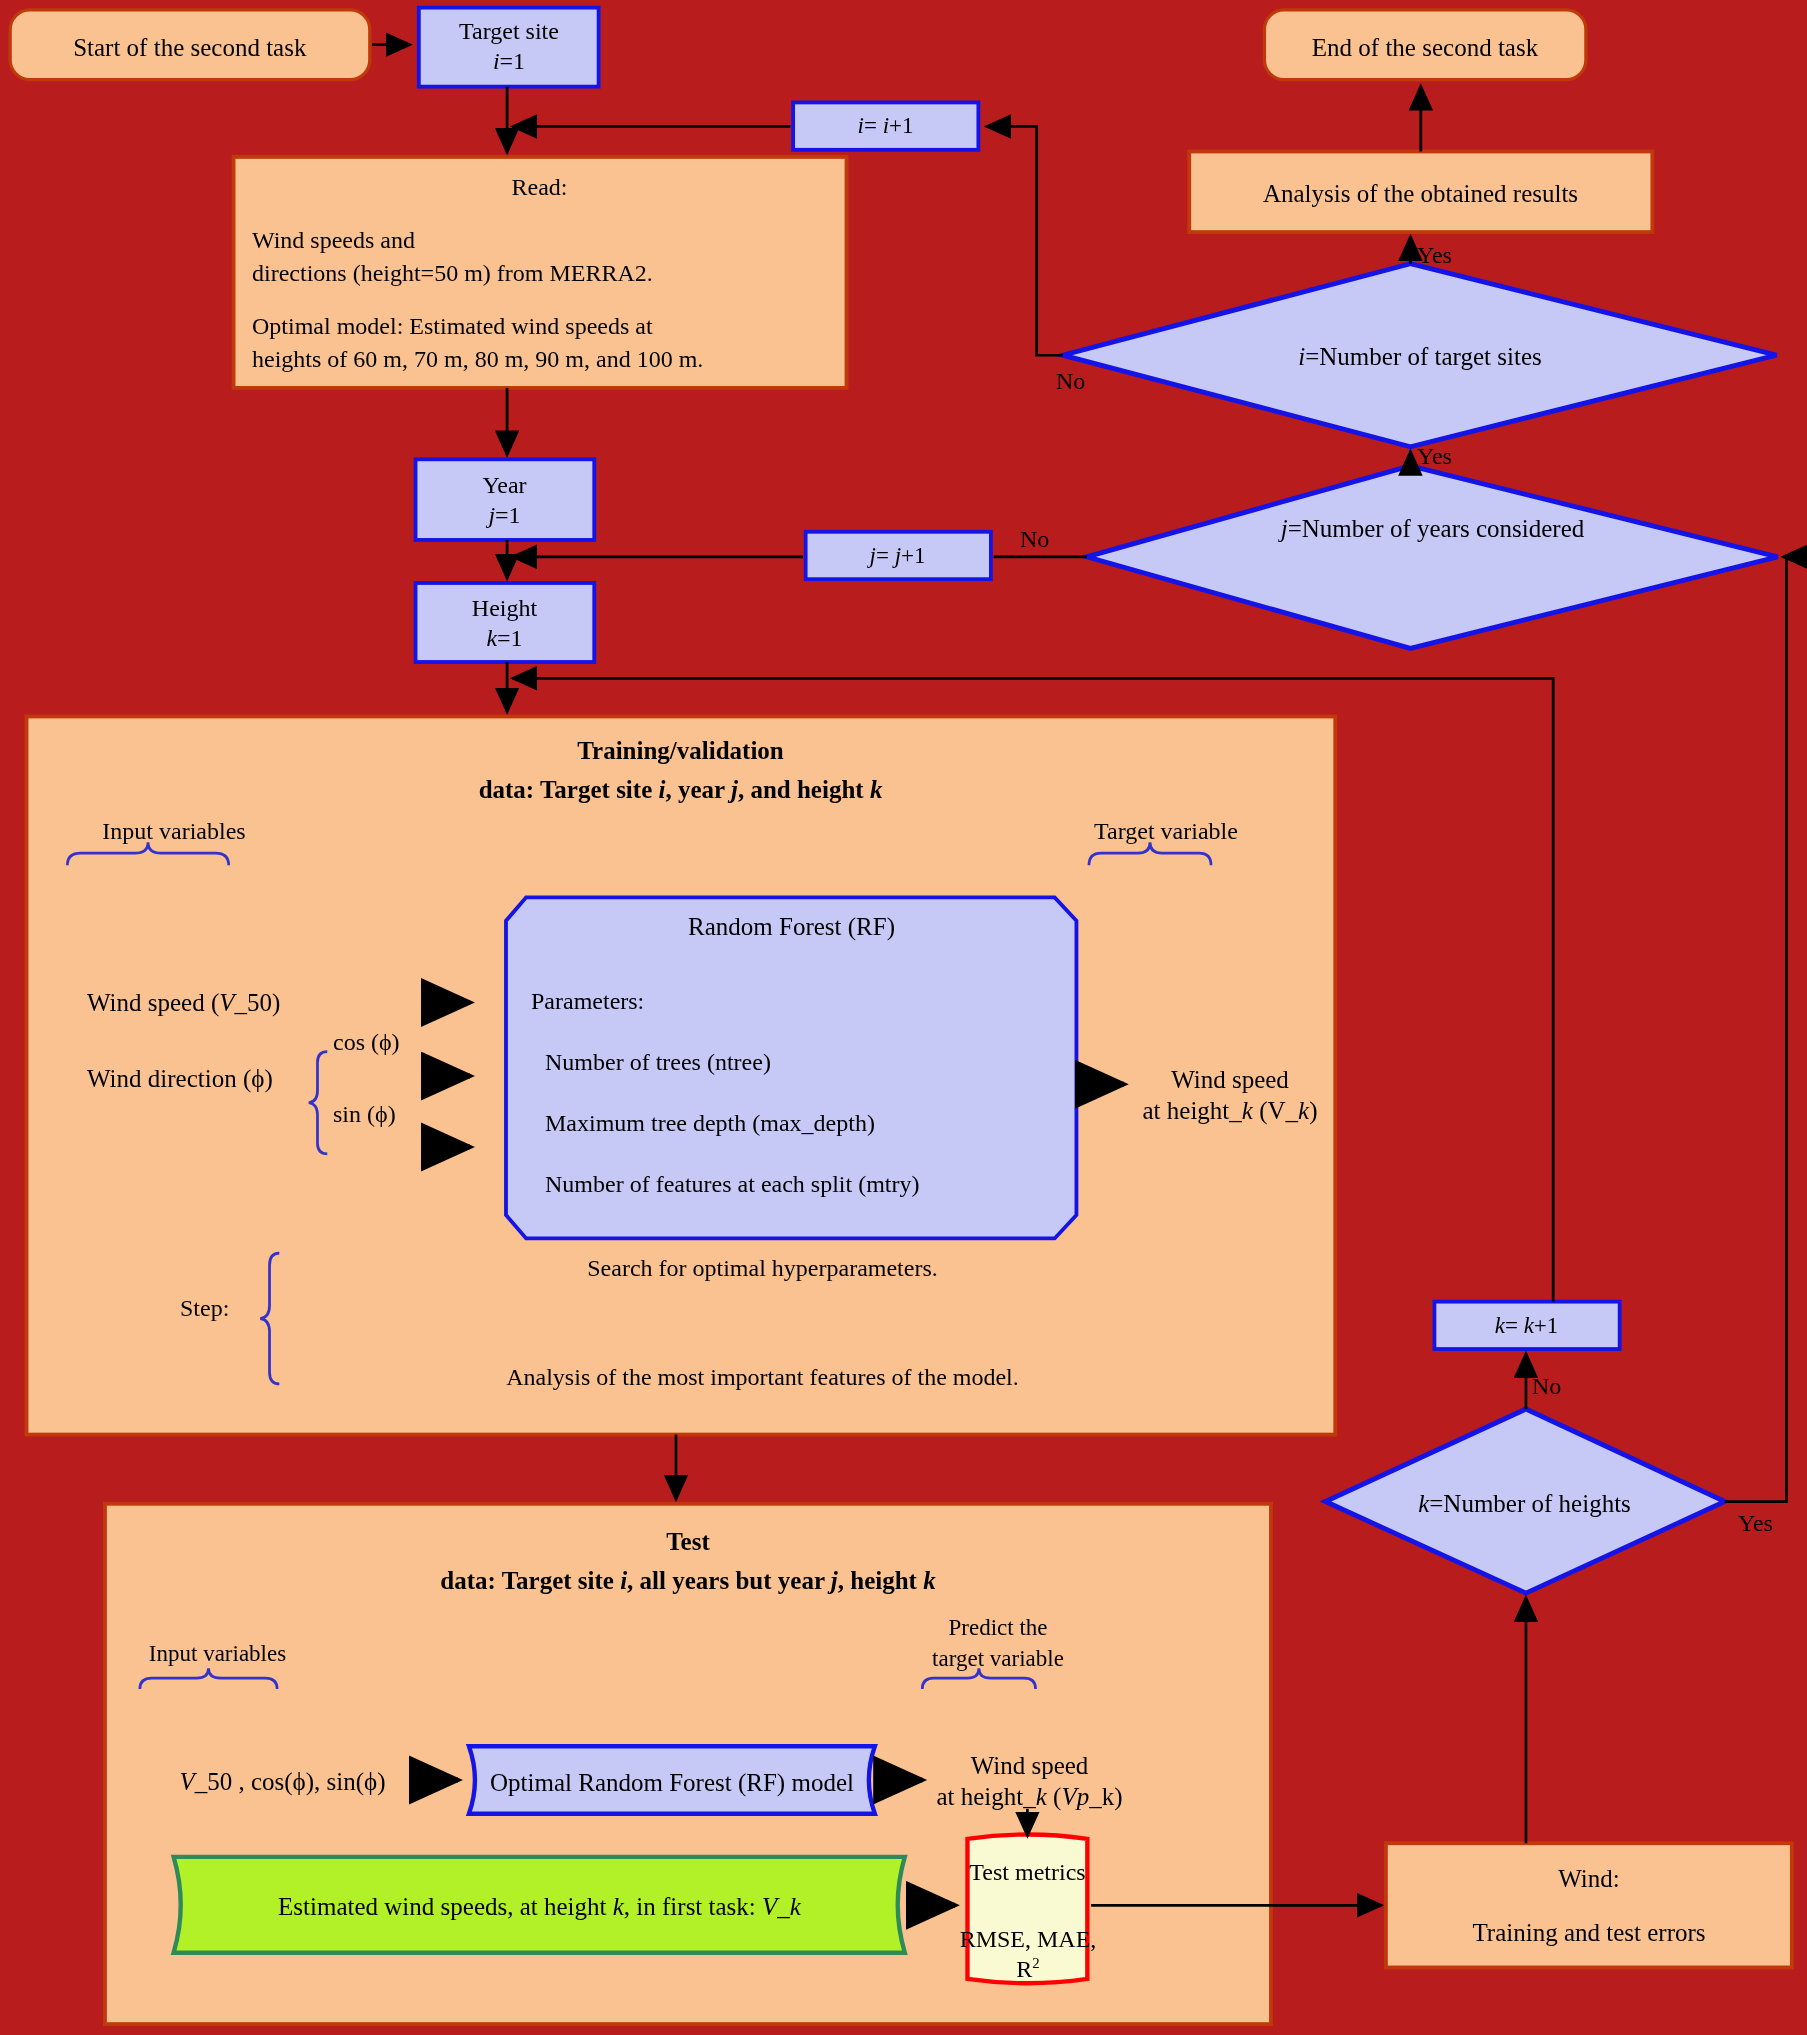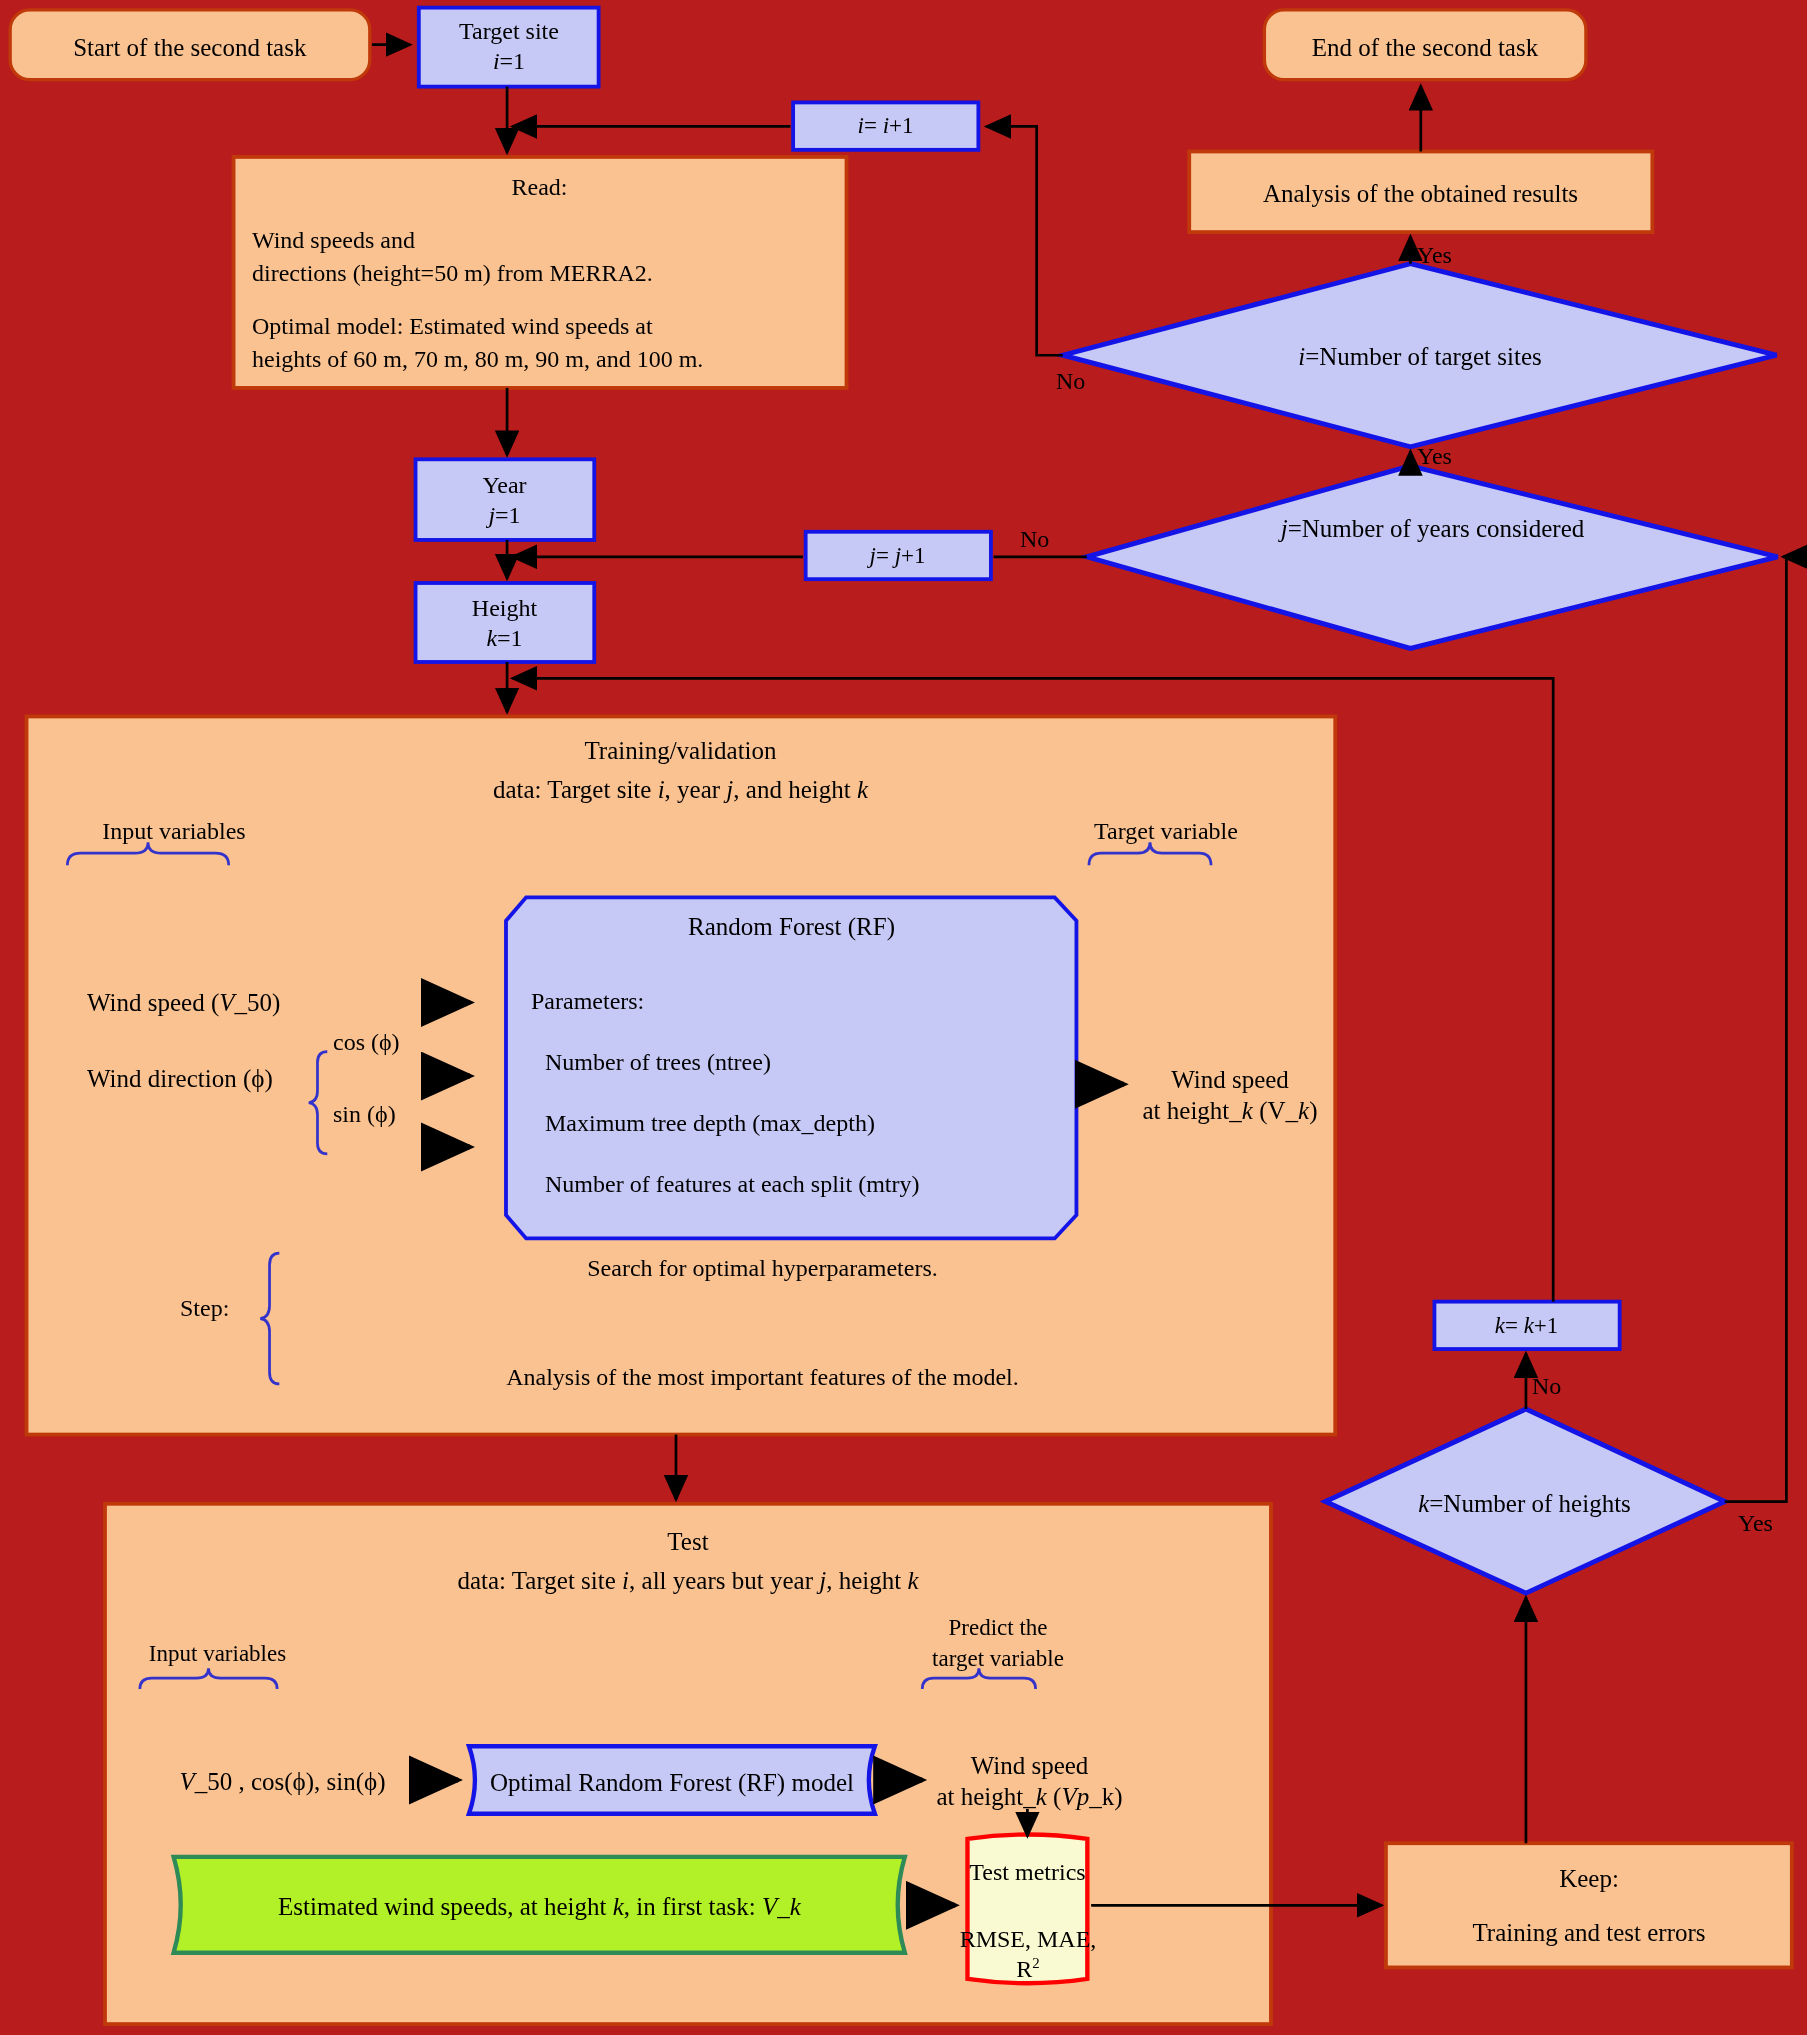--- a/index.html
+++ b/index.html
@@ -25,21 +25,21 @@
   }
   .node-text {
     position: absolute;
     text-align: center;
     color: #000000;
     line-height: 1.25;
     pointer-events: none;
   }
   .lbl-left { text-align: left; }
   .it { font-style: italic; }
-  .bold { font-weight: normal; }
+  .bold { font-weight: bold; }
   .f42 { font-size: 23px; }
   .f44 { font-size: 24px; }
   .f46 { font-size: 25px; }
   sup { font-size: 0.62em; vertical-align: super; }
 </style>
 </head>
 <body>
 
 <div id="stage">
 
@@ -202,21 +202,21 @@
   </div>
 
   <div class="node-text f46" style="left:1325px; top:1488px; width:399px;">
     <span class="it">k</span><span>=Number of heights</span>
   </div>
 
   <div class="node-text f46" style="left:1189px; top:178px; width:463px;">Analysis of the obtained results</div>
 
   <div class="node-text f46" style="left:1264px; top:32px; width:322px;">End of the second task</div>
 
-  <div class="node-text f46" style="left:1386px; top:1863px; width:406px;">Keep:</div>
+  <div class="node-text f46" style="left:1386px; top:1863px; width:406px;">Wind:</div>
   <div class="node-text f46" style="left:1386px; top:1917px; width:406px;">Training and test errors</div>
 
   <div class="node-text f44" style="left:1417px; top:240px; width:76px; text-align:left;">Yes</div>
   <div class="node-text f44" style="left:1056px; top:366px; width:76px; text-align:left;">No</div>
   <div class="node-text f44" style="left:1417px; top:441px; width:76px; text-align:left;">Yes</div>
   <div class="node-text f44" style="left:1020px; top:524px; width:76px; text-align:left;">No</div>
   <div class="node-text f44" style="left:1532px; top:1371px; width:76px; text-align:left;">No</div>
   <div class="node-text f44" style="left:1738px; top:1508px; width:76px; text-align:left;">Yes</div>
 
   <div class="node-text bold f46" style="left:26px; top:735px; width:1309px;">Training/validation</div>

